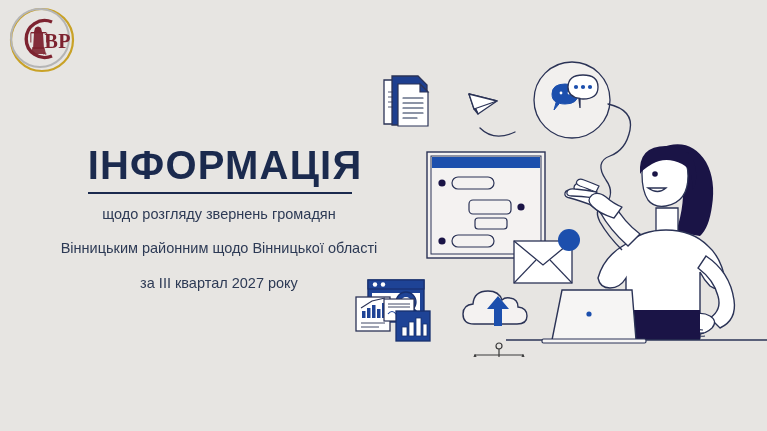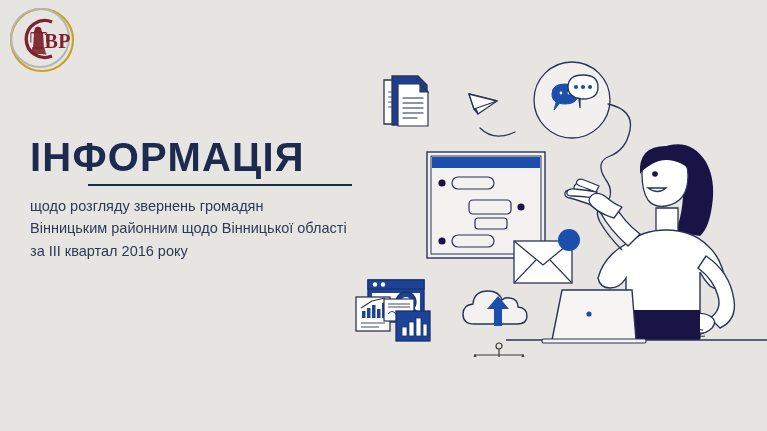--- a/index.html
+++ b/index.html
@@ -27,22 +27,23 @@
     left: 8px;
     top: 6px;
     width: 68px;
     height: 68px;
   }
 
   
   #text-block {
     position: absolute;
     left: 0px;
-    top: 136px;
+    top: 144px;
     width: 420px;
+    text-align: center;
   }
   #main-title {
     font-size: 40px;
     font-weight: bold;
     letter-spacing: 1.2px;
     color: #1b2a4e;
     line-height: 1.05;
     margin: 0;
     padding: 0 0 0 30px;
     font-family: "Liberation Sans", sans-serif;
@@ -50,21 +51,21 @@
   #title-rule {
     height: 2px;
     background: #1b2a4e;
     width: 264px;
     margin: 6px 0 0 88px;
   }
   .subtitle-line {
     font-size: 14.5px;
     color: #2d3a55;
     line-height: 1.55;
-    margin: 0;
+    margin: 12px;
     padding: 0 12px 0 30px;
     white-space: nowrap;
   }
   #sub1 { margin-top: 9px; }
   #sub3 { }
 
   
   .ill { position: absolute; }
   svg { display: block; overflow: visible; }
 </style>
@@ -95,21 +96,21 @@
       <text x="36.5" y="41.5" font-family="'Liberation Serif', serif" font-size="20" font-weight="bold" fill="#7d2330" letter-spacing="0.5">BP</text>
       <text x="35" y="48.5" font-family="'Liberation Serif', serif" font-size="5" fill="#7d2330" opacity="0.85">&amp;</text>
     </svg>
   </div>
 
   <div id="text-block">
     <div id="main-title">ІНФОРМАЦІЯ</div>
     <div id="title-rule"></div>
     <div id="sub1" class="subtitle-line">щодо розгляду звернень громадян</div>
     <div id="sub2" class="subtitle-line">Вінницьким районним щодо Вінницької області</div>
-    <div id="sub3" class="subtitle-line">за III квартал 2016 року</div>
+    <div id="sub3" class="subtitle-line">за III квартал 2027 року</div>
   </div>
 
   <div class="ill" style="left:380px; top:72px;">
     <svg width="70" height="70" viewBox="0 0 70 70">
       <g stroke="#2b3356" stroke-width="1.3" fill="#ffffff">
         <path d="M4 8 h26 l8 8 v36 h-34 z"></path>
       </g>
       <g stroke="#2b3356" stroke-width="1.3" fill="#1e3f8f">
         <path d="M12 4 h26 l9 9 v40 h-35 z"></path>
       </g>

